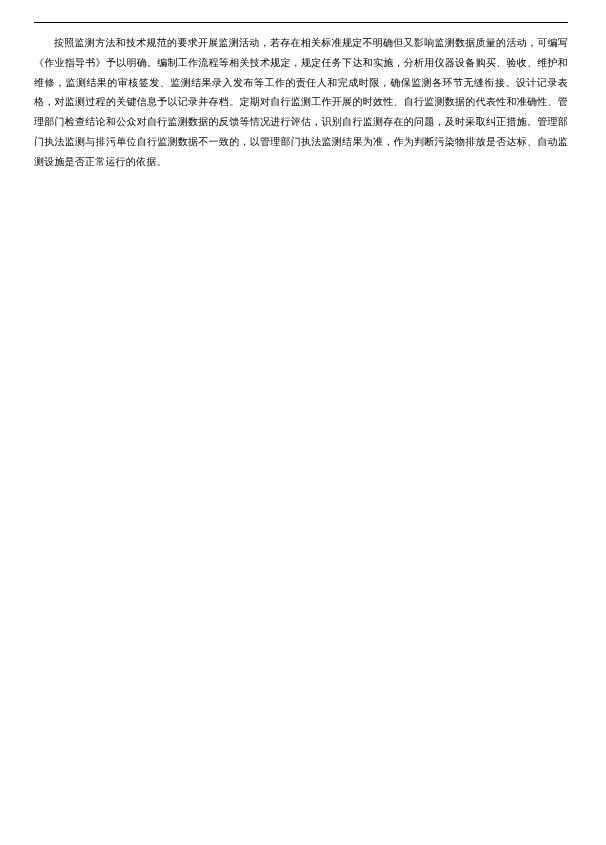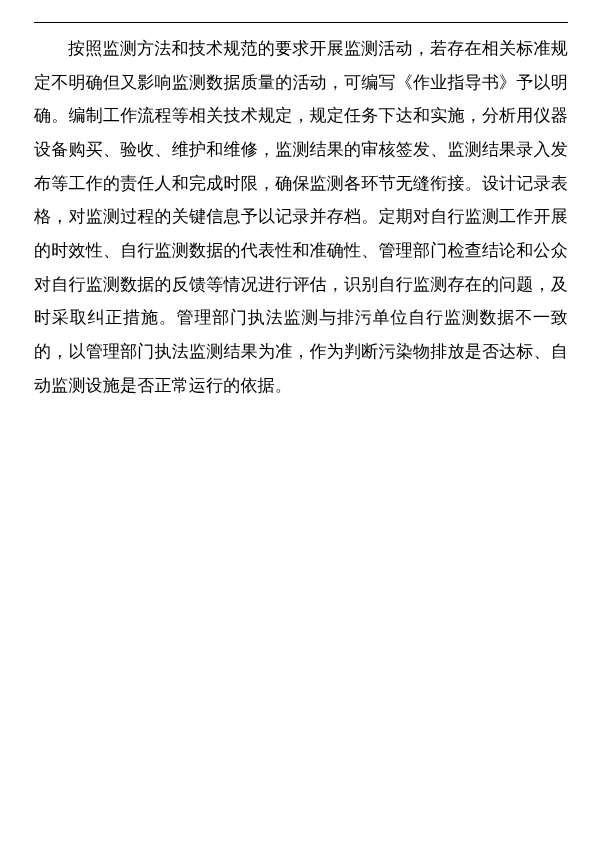--- a/index.html
+++ b/index.html
@@ -30,28 +30,27 @@
     padding: 0 0 4px 0;
     line-height: 1.5;
   }
   .heading-rule {
     border: 0;
     border-top: 1px solid #000000;
     margin: 0 0 10px 0;
     width: 100%;
   }
   .body-text {
-    font-size: 17px;
+    font-size: 10px;
     line-height: 1.98;
     text-align: justify;
     text-justify: inter-ideograph;
     text-indent: 2em;
     margin: 0;
     letter-spacing: 0.2px;
-    font-family: Liberation Mono, monospace;
   }
 </style>
 </head>
 <body>
 
 <div class="page">
   <hr class="heading-rule">
   <p class="body-text">按照监测方法和技术规范的要求开展监测活动，若存在相关标准规定不明确但又影响监测数据质量的活动，可编写《作业指导书》予以明确。编制工作流程等相关技术规定，规定任务下达和实施，分析用仪器设备购买、验收、维护和维修，监测结果的审核签发、监测结果录入发布等工作的责任人和完成时限，确保监测各环节无缝衔接。设计记录表格，对监测过程的关键信息予以记录并存档。定期对自行监测工作开展的时效性、自行监测数据的代表性和准确性、管理部门检查结论和公众对自行监测数据的反馈等情况进行评估，识别自行监测存在的问题，及时采取纠正措施。管理部门执法监测与排污单位自行监测数据不一致的，以管理部门执法监测结果为准，作为判断污染物排放是否达标、自动监测设施是否正常运行的依据。</p>
 </div>
 

